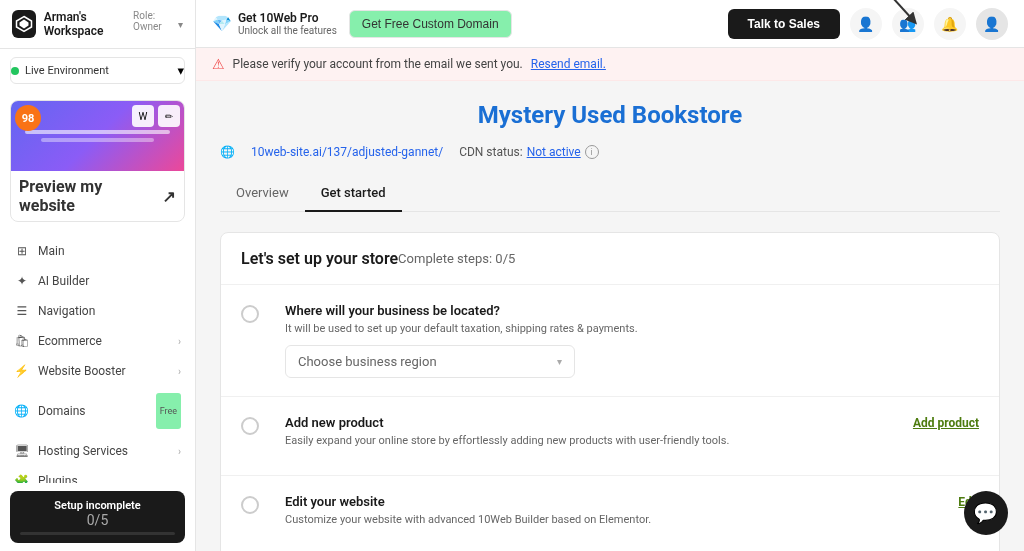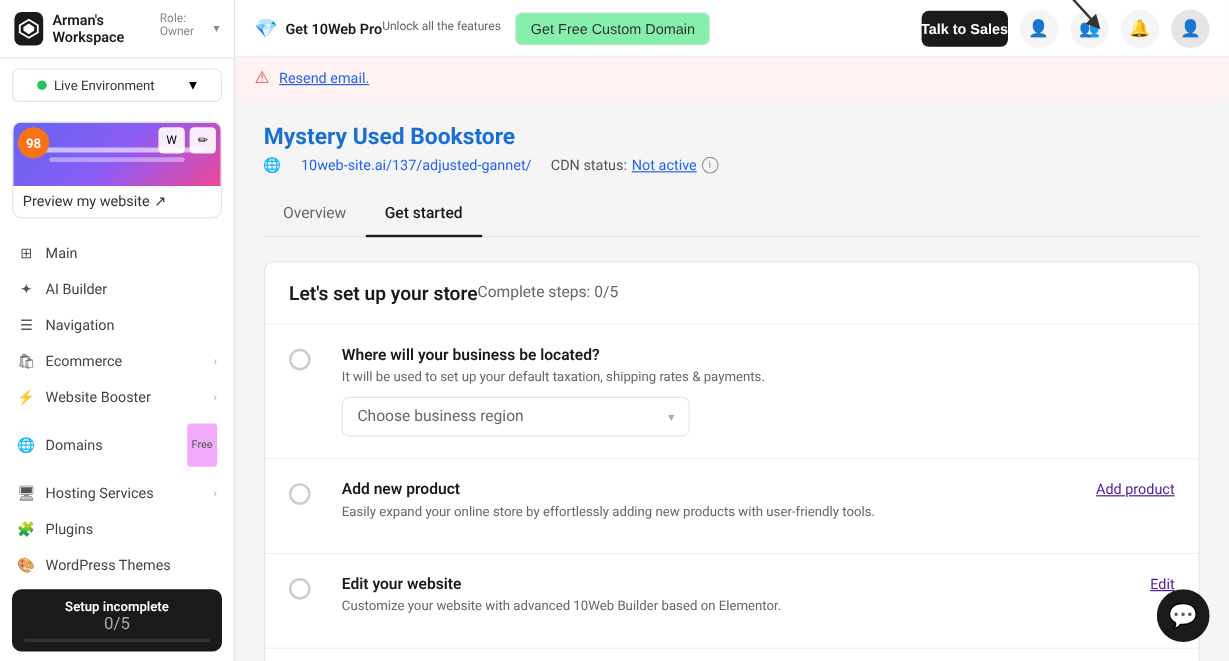--- a/index.html
+++ b/index.html
@@ -9,73 +9,73 @@
     .sidebar { width: 196px; background: #fff; border-right: 1px solid #e5e5e5; display: flex; flex-direction: column; height: 551px; flex-shrink: 0; }
     .sidebar-header { padding: 10px 12px; border-bottom: 1px solid #e5e5e5; display: flex; align-items: center; justify-content: space-between; }
     .workspace-info { display: flex; align-items: center; gap: 8px; }
     .workspace-logo { width: 28px; height: 28px; background: #1a1a1a; border-radius: 6px; display: flex; align-items: center; justify-content: center; }
     .workspace-logo svg { width: 18px; height: 18px; fill: white; }
     .workspace-text { display: flex; flex-direction: row; }
     .workspace-name { font-size: 12px; font-weight: 600; color: #1a1a1a; }
     .workspace-role { font-size: 10px; color: #888; }
     .chevron-down { color: #888; font-size: 10px; }
 
-    .env-switcher { margin: 8px 10px; display: flex; align-items: center; gap: 6px; border: 1px solid #e5e5e5; border-radius: 6px; padding: 5px 20px; cursor: pointer; }
+    .env-switcher { margin: 8px 10px; display: flex; align-items: center; gap: 6px; border: 1px solid #e5e5e5; border-radius: 6px; padding: 5px 0; cursor: pointer; }
     .env-dot { width: 8px; height: 8px; border-radius: 50%; background: #22c55e; }
     .env-label { font-size: 11px; color: #333; flex: 1; }
 
     .site-preview { margin: 8px 10px; border: 1px solid #e5e5e5; border-radius: 8px; overflow: hidden; position: relative; }
-    .site-preview-img { width: 100%; height: 53px; background: linear-gradient(135deg, #667eea 0%, #764ba2 100%); display: flex; align-items: center; justify-content: center; position: relative; overflow: hidden; }
+    .site-preview-img { width: 100%; height: 70px; background: linear-gradient(135deg, #667eea 0%, #764ba2 100%); display: flex; align-items: center; justify-content: center; position: relative; overflow: hidden; }
     .site-preview-overlay { position: absolute; top: 4px; right: 4px; display: flex; gap: 4px; }
     .preview-btn { width: 22px; height: 22px; background: rgba(255,255,255,0.9); border-radius: 4px; display: flex; align-items: center; justify-content: center; font-size: 10px; cursor: pointer; }
     .score-badge { position: absolute; top: 4px; left: 4px; background: #f97316; color: white; border-radius: 50%; width: 26px; height: 26px; display: flex; align-items: center; justify-content: center; font-size: 11px; font-weight: 700; }
     .preview-link { padding: 6px 8px; font-size: 10px; color: #666; display: flex; align-items: center; gap: 4px; }
-    .preview-link span { color: #333; font-size: 12px; }
+    .preview-link span { color: #333; font-size: 16px; font-weight: bold; }
 
     .nav-menu { flex: 1; overflow-y: auto; padding: 6px 0; }
     .nav-item { display: flex; align-items: center; gap: 8px; padding: 7px 14px; cursor: pointer; color: #444; font-size: 12px; position: relative; }
     .nav-icon { width: 16px; height: 16px; display: flex; align-items: center; justify-content: center; color: #555; flex-shrink: 0; }
     .nav-label { flex: 1; }
-    .nav-badge { background: #f0abfc; color: #555; font-size: 9px; padding: 13px 4px; border-radius: 3px; }
+    .nav-badge { background: #86efac; color: #555; font-size: 9px; padding: 13px 4px; border-radius: 3px; }
     .nav-arrow { color: #aaa; font-size: 10px; }
 
     .setup-incomplete { margin: 8px 10px; background: #1a1a1a; color: white; border-radius: 8px; padding: 8px 10px; cursor: pointer; }
     .setup-incomplete-title { font-size: 11px; font-weight: 600; }
     .setup-incomplete-sub { font-size: 14px; color: #aaa; }
     .setup-progress { display: flex; align-items: center; justify-content: space-between; flex-direction: column; }
     .setup-bar { height: 3px; background: #333; border-radius: 2px; margin-top: 4px; }
 
     
     .main-content { flex: 1; display: flex; flex-direction: column; overflow: hidden; }
 
     
     .topbar { background: #fff; border-bottom: 1px solid #e5e5e5; padding: 0 16px; height: 48px; display: flex; align-items: center; justify-content: space-between; flex-shrink: 0; }
     .topbar-left { display: flex; align-items: center; gap: 12px; }
     .promo-badge { display: flex; align-items: center; gap: 6px; }
     .promo-gem { color: #22c55e; font-size: 16px; }
-    .promo-text { display: flex; }
+    .promo-text { display: flex; flex-direction: column; }
     .promo-title { font-size: 12px; font-weight: 600; color: #1a1a1a; }
     .promo-sub { font-size: 10px; color: #666; }
     .btn-free-domain { background: #86efac; border: 1px solid #e5e5e5; color: #333; padding: 6px 12px; border-radius: 6px; font-size: 12px; cursor: pointer; }
-    .btn-talk-sales { background: #1a1a1a; color: white; padding: 8px 0; border-radius: 6px; font-size: 12px; font-weight: 600; cursor: pointer; border: none; }
+    .btn-talk-sales { background: #1a1a1a; color: white; padding: 8px 20px; border-radius: 6px; font-size: 12px; font-weight: 600; cursor: pointer; border: none; }
     .topbar-right { display: flex; align-items: center; gap: 10px; }
     .topbar-icon { width: 32px; height: 32px; border-radius: 50%; background: #f5f5f5; display: flex; align-items: center; justify-content: center; cursor: pointer; font-size: 14px; color: #555; }
     .topbar-avatar { width: 32px; height: 32px; border-radius: 50%; background: #e5e5e5; display: flex; align-items: center; justify-content: center; font-size: 14px; cursor: pointer; }
 
     
     .alert-banner { background: #fef2f2; border-bottom: 1px solid #fde8e8; padding: 8px 16px; display: flex; align-items: center; gap: 8px; font-size: 12px; color: #444; flex-shrink: 0; }
     .alert-icon { color: #ef4444; font-size: 14px; }
     .alert-link { color: #2563eb; text-decoration: underline; cursor: pointer; }
 
     
     .page-content { flex: 1; overflow-y: auto; padding: 20px 24px; }
 
     
     .site-header { margin-bottom: 16px; }
-    .site-title { font-size: 19px; font-weight: 700; color: #1a6fd4; margin-bottom: 6px; }
+    .site-title { font-size: 24px; font-weight: 700; color: #1a6fd4; margin-bottom: 16px; text-align: center; }
     .site-meta { display: flex; align-items: center; gap: 16px; font-size: 12px; color: #555; }
     .site-meta a { color: #2563eb; text-decoration: none; }
     .cdn-status { display: flex; align-items: center; gap: 4px; }
     .cdn-link { color: #2563eb; text-decoration: underline; cursor: pointer; }
     .info-icon { width: 14px; height: 14px; border-radius: 50%; border: 1px solid #999; display: inline-flex; align-items: center; justify-content: center; font-size: 9px; color: #999; cursor: pointer; }
 
     
     .page-tabs { display: flex; border-bottom: 1px solid #e5e5e5; margin-bottom: 20px; }
     .tab { padding: 10px 16px; font-size: 13px; cursor: pointer; color: #666; border-bottom: 2px solid transparent; margin-bottom: -1px; }
     .tab.active { color: #1a1a1a; border-bottom-color: #1a1a1a; font-weight: 500; }
@@ -87,21 +87,21 @@
     .complete-steps { font-size: 13px; color: #666; }
 
     
     .setup-item { display: flex; align-items: flex-start; padding: 18px 20px; border-bottom: 1px solid #f0f0f0; gap: 26px; }
     .setup-item:last-child { border-bottom: none; }
     .setup-radio { width: 18px; height: 18px; border: 2px solid #ccc; border-radius: 50%; flex-shrink: 0; margin-top: 2px; }
     .setup-item-content { flex: 1; }
     .setup-item-title { font-size: 13px; font-weight: 600; color: #1a1a1a; margin-bottom: 4px; }
     .setup-item-desc { font-size: 11px; color: #666; margin-bottom: 10px; }
     .setup-item-action { margin-left: auto; flex-shrink: 0; }
-    .setup-action-link { color: #4c1d95; font-size: 12px; font-weight: 400; text-decoration: underline; cursor: pointer; }
+    .setup-action-link { color: #4d7c0f; font-size: 12px; font-weight: 700; text-decoration: underline; cursor: pointer; }
 
     .region-select { display: flex; align-items: center; justify-content: space-between; border: 1px solid #e5e5e5; border-radius: 6px; padding: 8px 12px; width: 290px; cursor: pointer; background: white; font-size: 13px; color: #666; }
     .region-select-arrow { color: #aaa; font-size: 10px; }
 
     
     .chat-bubble { position: fixed; bottom: 16px; right: 16px; width: 44px; height: 44px; background: #1a1a1a; border-radius: 50%; display: flex; align-items: center; justify-content: center; cursor: pointer; }
     .chat-bubble-icon { color: white; font-size: 20px; }
 
     
     .fake-site-content { width: 100%; height: 100%; background: linear-gradient(135deg, #6366f1 0%, #8b5cf6 50%, #ec4899 100%); display: flex; flex-direction: column; align-items: center; justify-content: center; padding: 6px; }
@@ -244,20 +244,21 @@
         <div class="topbar-icon">👤</div>
         <div class="topbar-icon">👥</div>
         <div class="topbar-icon">🔔</div>
         <div class="topbar-avatar">👤</div>
       </div>
     </div>
   </div>
 
   <div class="alert-banner">
     <span class="alert-icon">⚠</span>
+    <span>Please verify your account from the email we sent you.</span>
     <span class="alert-link">Resend email.</span>
   </div>
 
   <div class="page-content">
 
     <div class="site-header">
       <h1 class="site-title">Mystery Used Bookstore</h1>
       <div class="site-meta">
         <span>🌐</span>
         <a>10web-site.ai/137/adjusted-gannet/</a>

